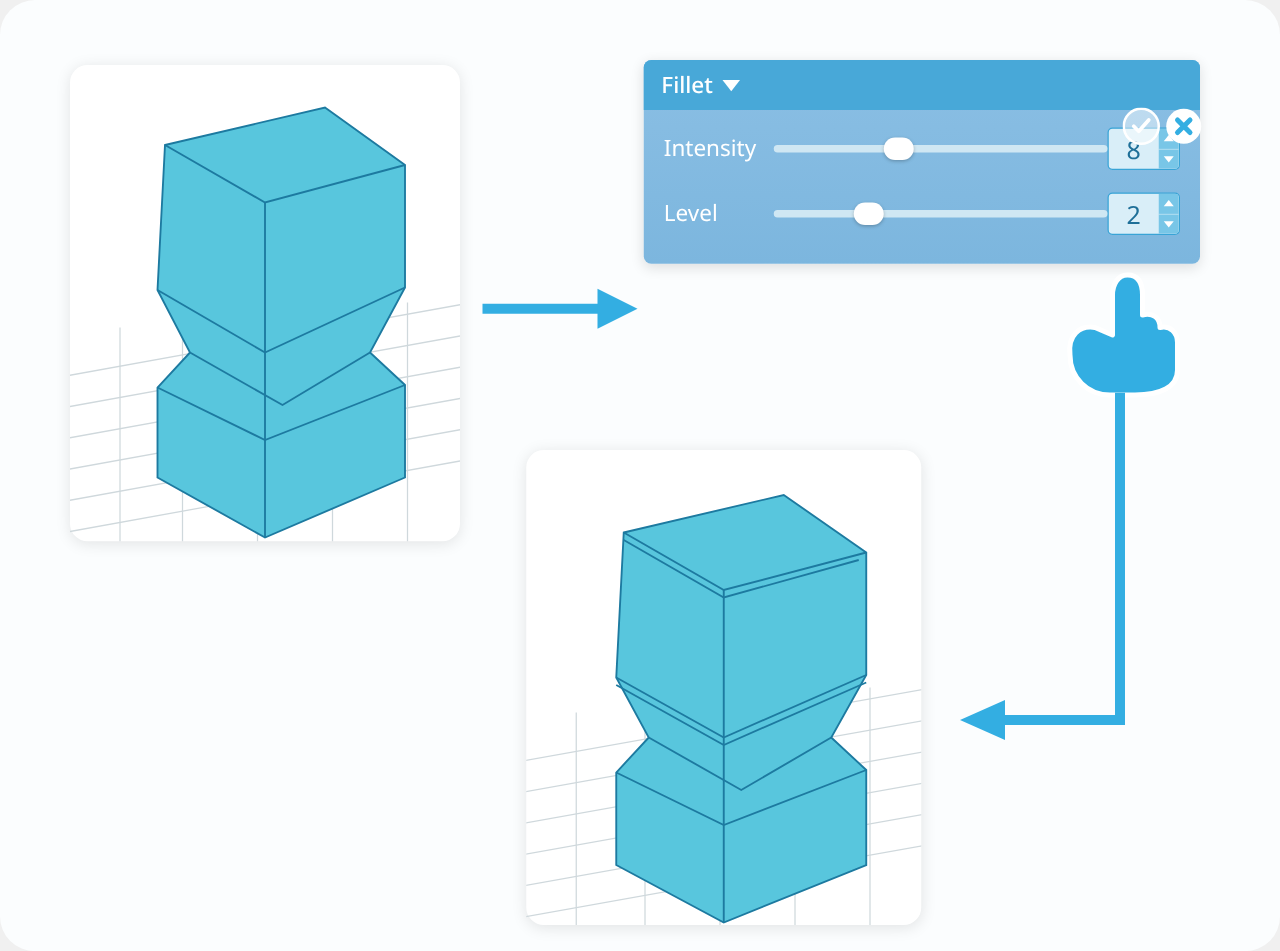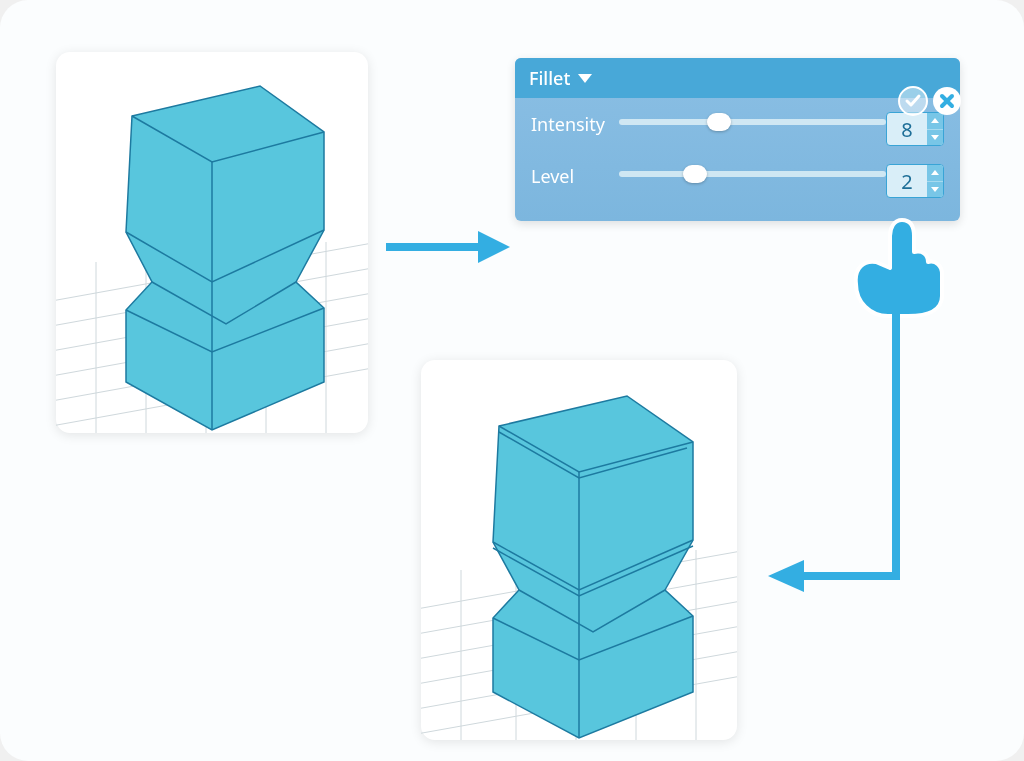--- a/index.html
+++ b/index.html
@@ -15,38 +15,38 @@
     position:absolute;
     background:#ffffff;
     border-radius:14px;
     box-shadow:0 2px 12px rgba(0,0,0,.10);
   }
   .thumb svg{display:block;width:100%;height:100%;}
 
   
   .panel{
     position:absolute;
-    left:515px;top:58px;width:445px;
+    left:515px;top:48px;width:445px;
     border-radius:6px;
     background:linear-gradient(180deg,#8bbfe4 0%,#7cb6de 100%);
     box-shadow:0 3px 10px rgba(0,0,0,.12);
     color:#fff;
   }
   .panel-header{
     background:#48a8d8;
     border-radius:6px 6px 0 0;
     padding:8px 14px;
     font-size:18px;font-weight:500;
     display:flex;align-items:center;gap:8px;
   }
   .panel-header .tri{
     width:0;height:0;border-left:7px solid transparent;border-right:7px solid transparent;border-top:9px solid #fff;
   }
   .panel-body{padding:14px 16px 22px 16px;}
-  .row{display:flex;margin-bottom:18px;}
+  .row{display:flex;align-items:center;margin-bottom:18px;}
   .row:last-child{margin-bottom:1px;}
   .param-label{flex:0 0 88px;font-size:18px;font-weight:400;color:#fff;}
   .slider{
     position:relative;flex:1 1 auto;height:20px;display:flex;align-items:center;
   }
   .slider .track{
     height:6px;width:100%;background:#cfe7f3;border-radius:3px;
   }
   .slider .knob{
     position:absolute;top:1px;width:24px;height:18px;border-radius:9px;background:#fff;box-shadow:0 1px 3px rgba(0,0,0,.25);

